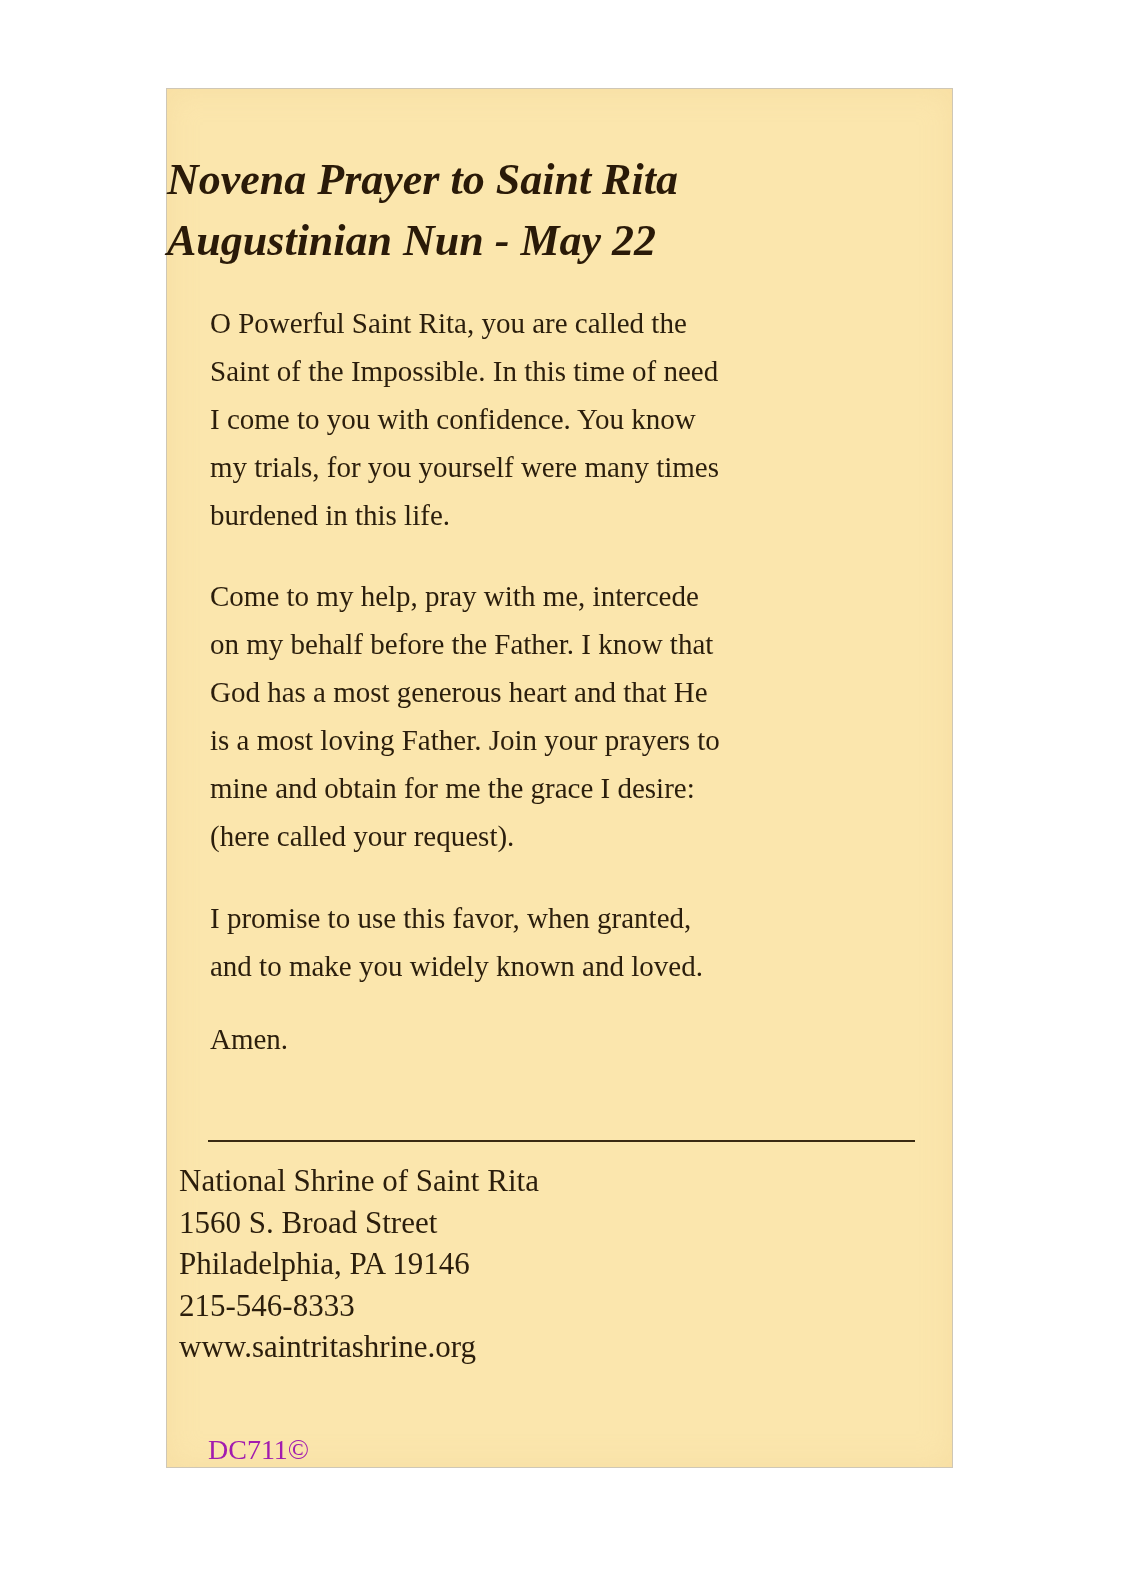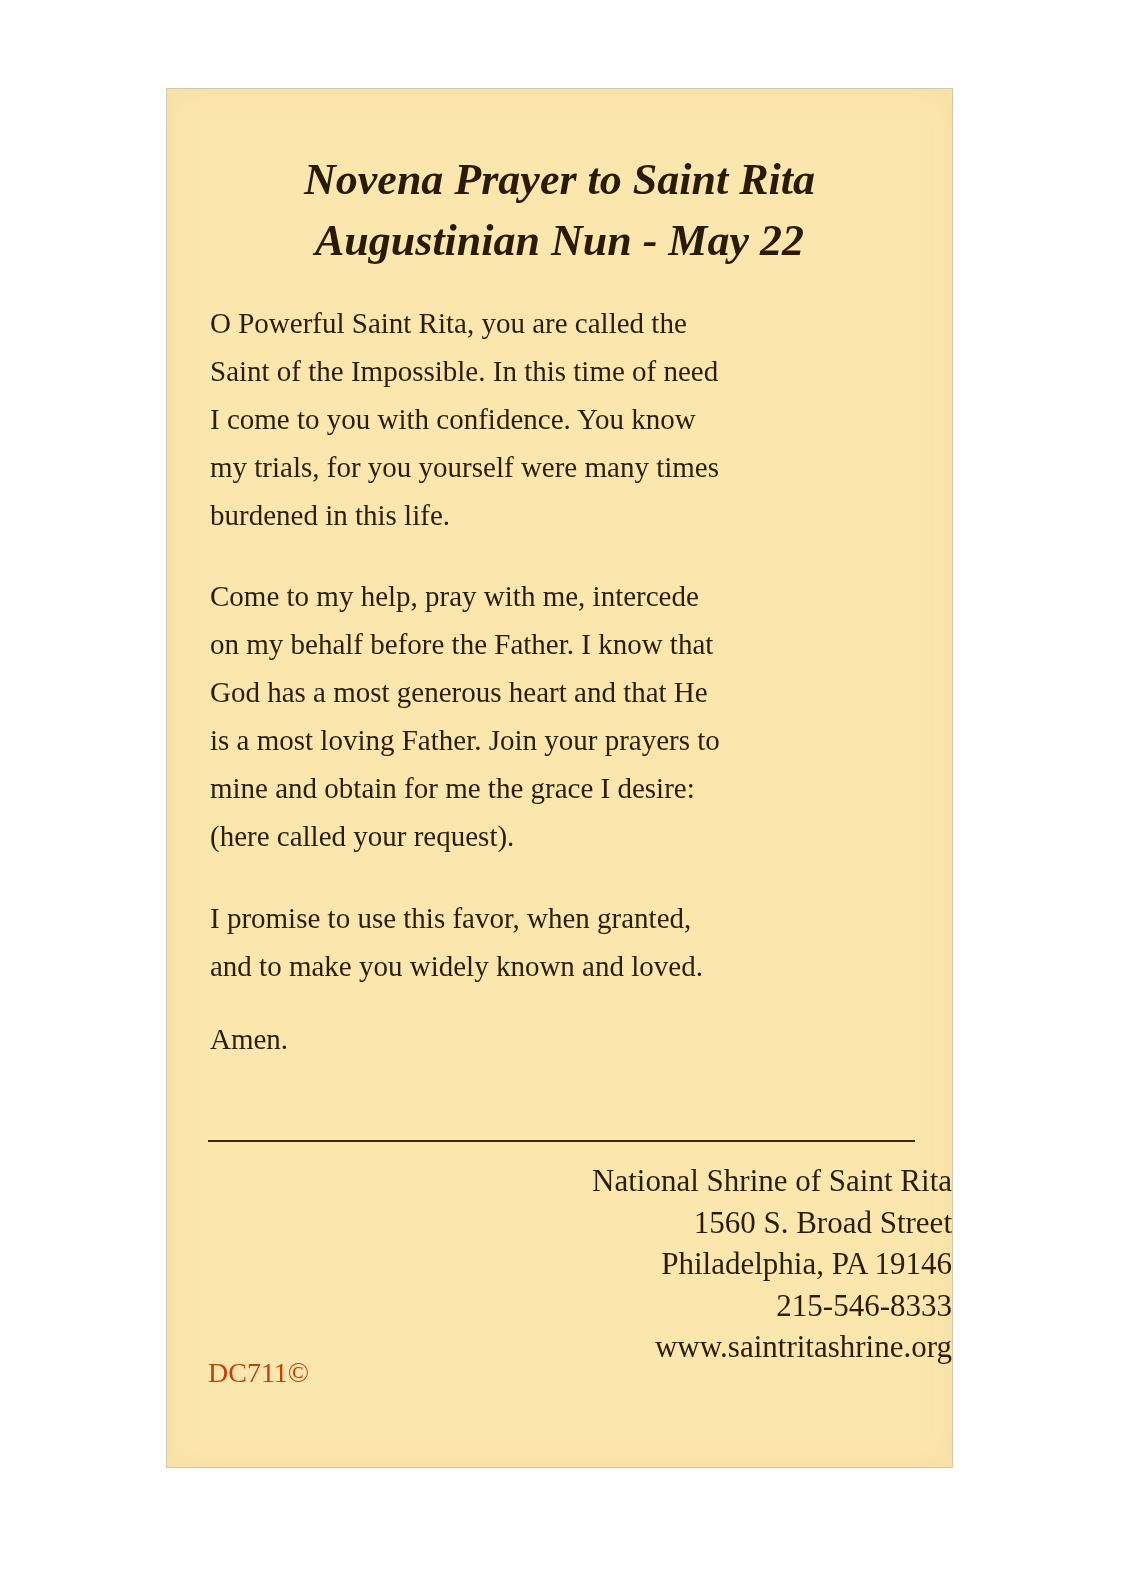--- a/index.html
+++ b/index.html
@@ -6,43 +6,43 @@
   body {
     width:1125px; height:1575px; background:#ffffff; position:relative; overflow:hidden;
     font-family:"Liberation Serif", "DejaVu Serif", serif; color:#2a1d0c;
   }
   .card {
     position:absolute; left:166px; top:88px; width:787px; height:1380px;
     background:#fbe6ad; border:1px solid #cfc7b6; box-sizing:border-box;
     box-shadow: inset 0 0 30px rgba(240,205,140,0.35);
   }
   .title {
-    position:absolute; left:0; right:0; top:60px; text-align:center;
+    position:absolute; left:0; right:0; top:60px; 
     font-style:italic; font-weight:bold; font-size:44px; line-height:61px; color:#2a1a08;
   }
   .title div { white-space:nowrap; }
   .para {
     position:absolute; left:43px; width:720px;
     font-size:29px; line-height:48px; color:#2b1e0c;
   }
   .para div { white-space:nowrap; }
   .p1 { top:210px; }
   .p2 { top:483px; }
   .p3 { top:805px; }
   .p4 { top:926px; }
   .rule {
     position:absolute; left:41px; width:707px; top:1051px; height:2px; background:#3a2a12;
   }
   .addr {
-    position:absolute; left:12px; right:0; top:1071px; text-align:right;
+    position:absolute; left:12px; right:0; top:1071px; text-align:left;
     font-size:31px; line-height:41.5px; color:#2b1e0c;
   }
   .addr div { white-space:nowrap; }
   .code {
-    position:absolute; left:41px; top:1268px; font-size:28px; color:#c2410c;
+    position:absolute; left:41px; top:1345px; font-size:28px; color:#a21caf;
   }
 </style>
 </head>
 <body>
 
 <div class="card">
   <div class="title">
     <div>Novena Prayer to Saint Rita</div>
     <div>Augustinian Nun - May 22</div>
   </div>

